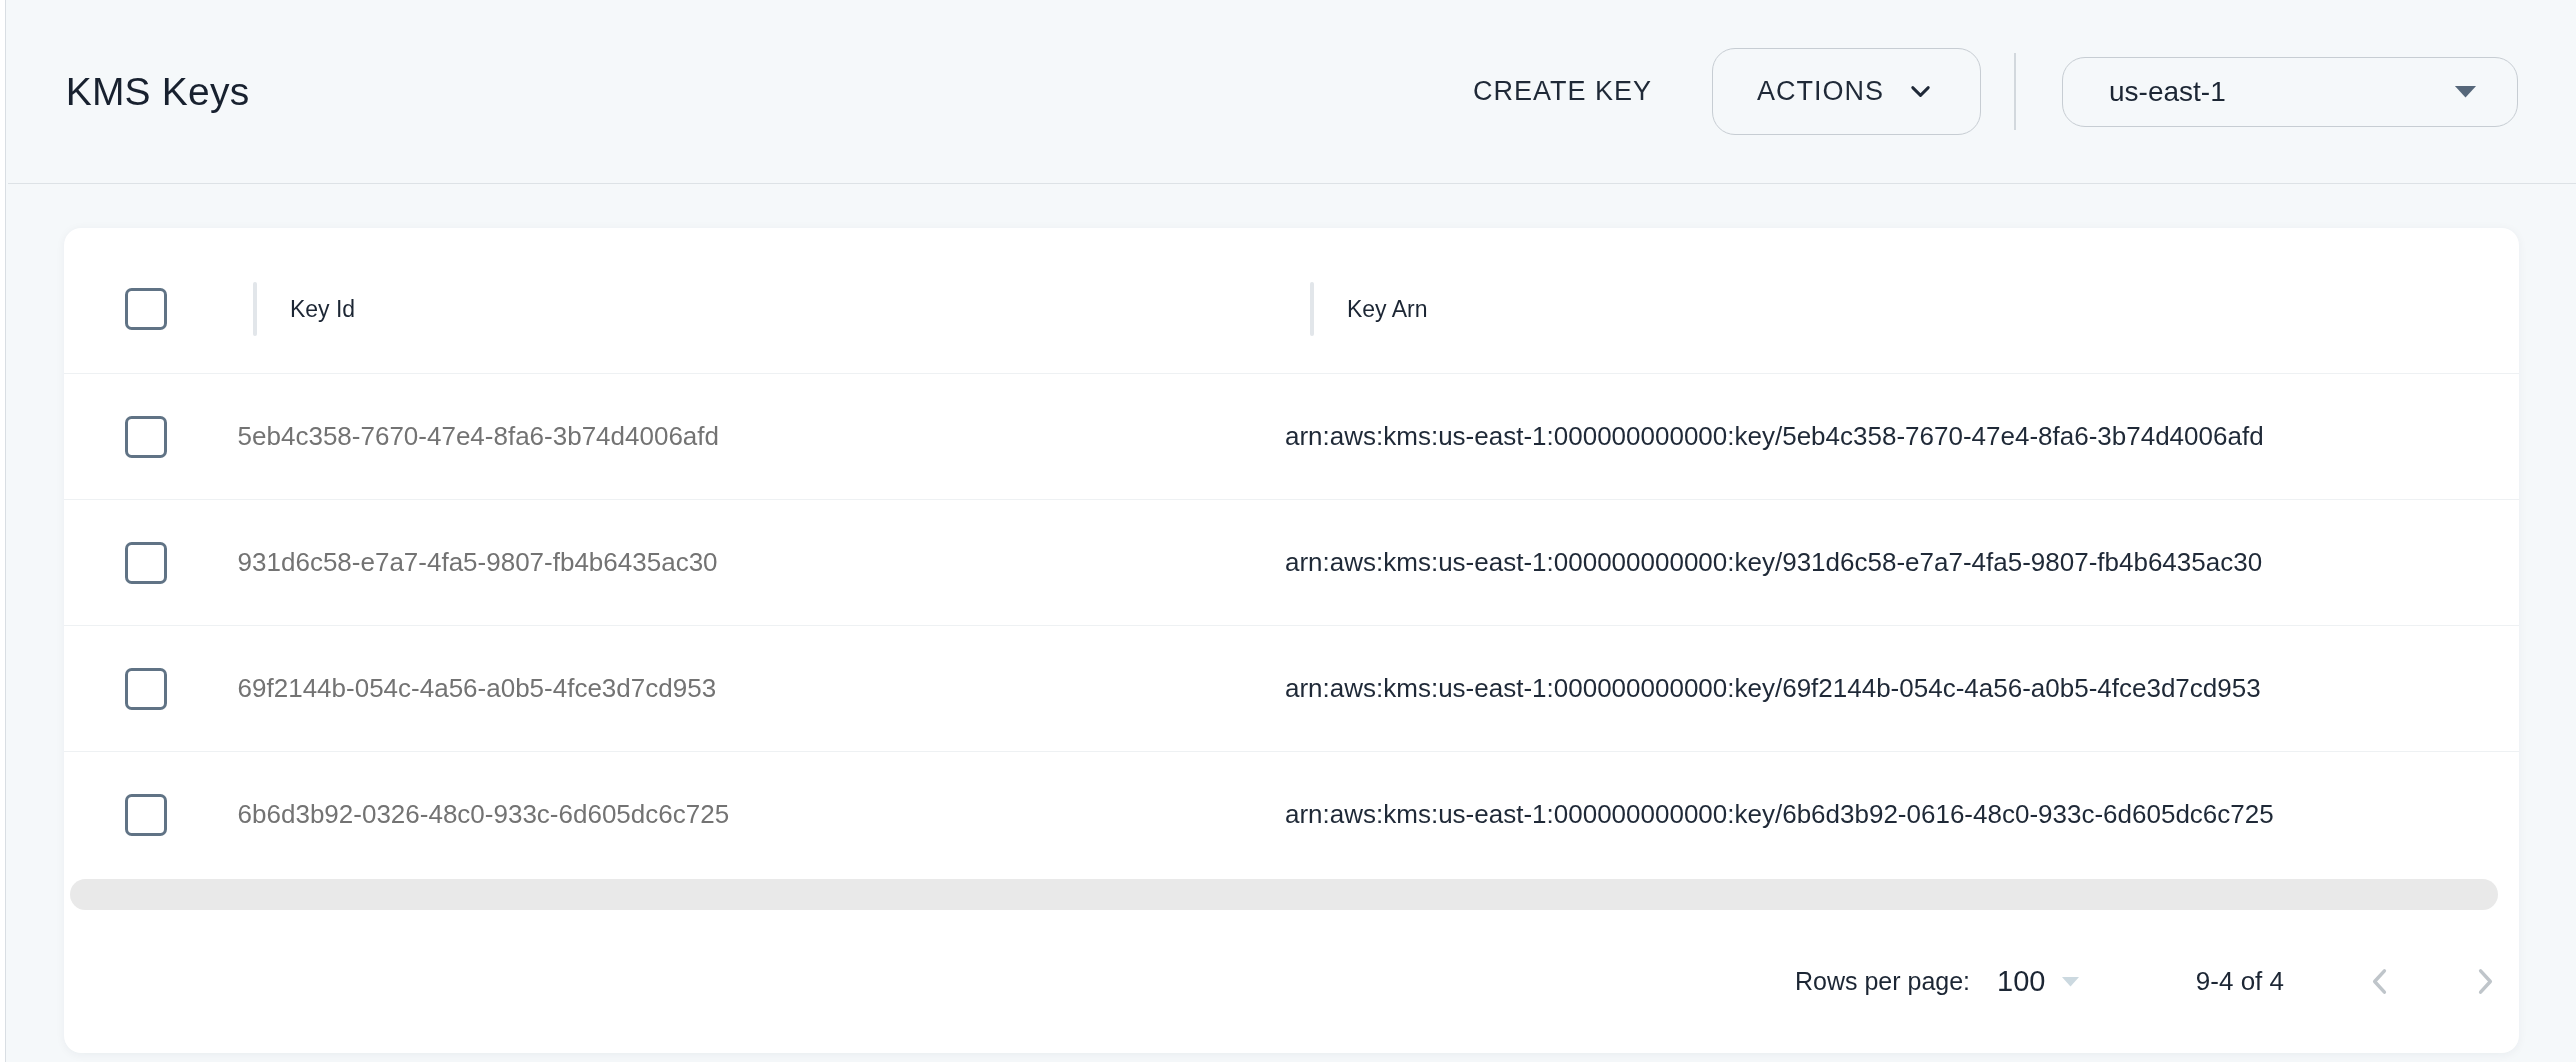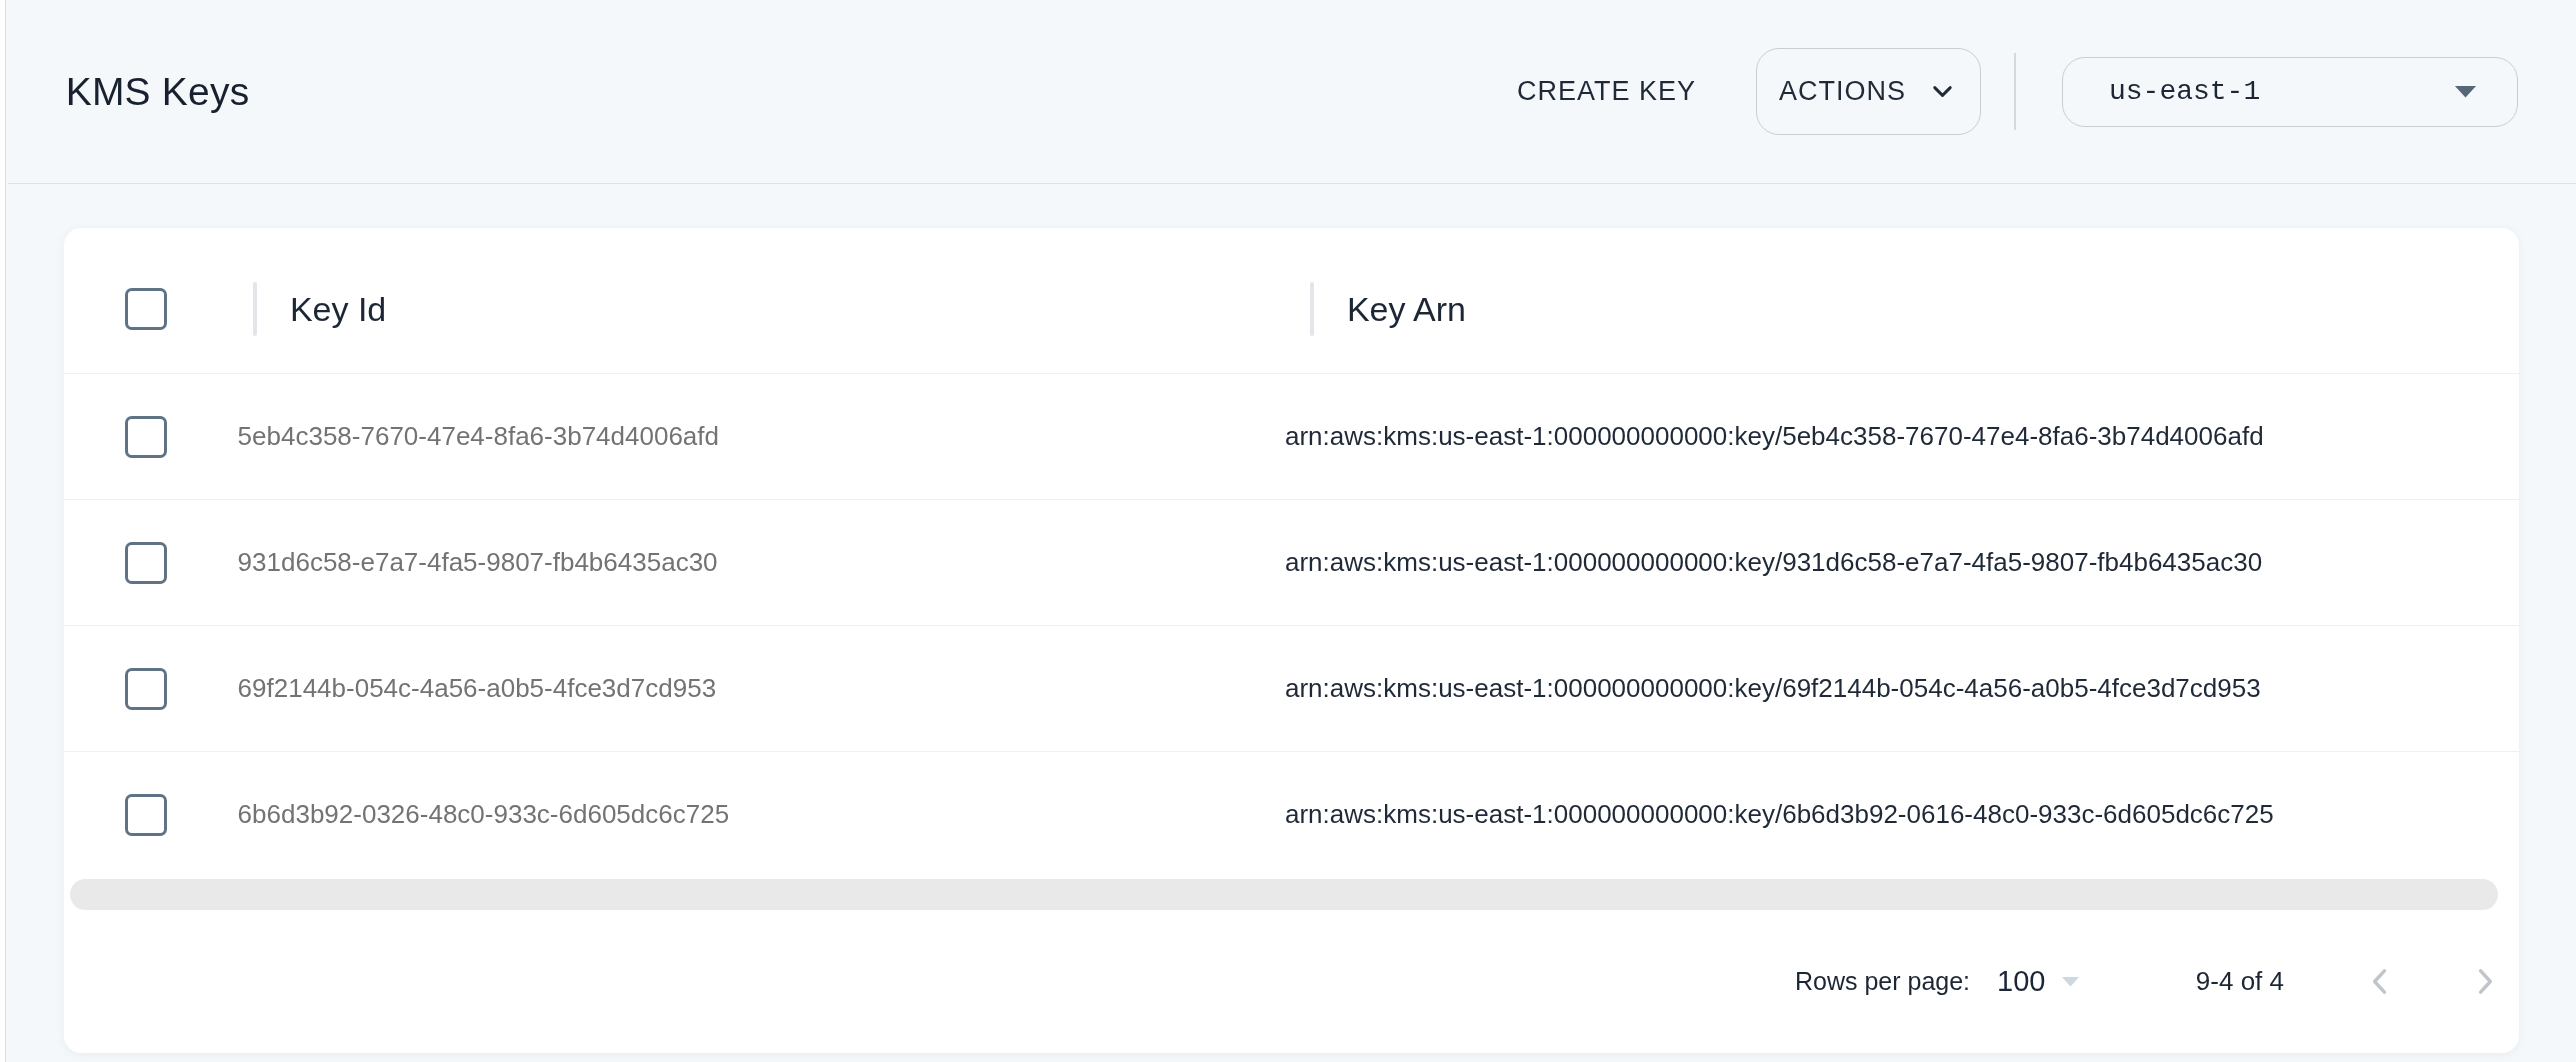--- a/index.html
+++ b/index.html
@@ -31,54 +31,54 @@
   .header-actions { display: flex; align-items: center; }
   .btn {
     display: inline-flex; align-items: center; justify-content: center;
     font-size: 27px; font-weight: 500; letter-spacing: 1px;
     color: #1f2937; cursor: pointer; user-select: none;
     text-transform: uppercase;
   }
   .btn-text { padding: 0 27px; height: 85px; border-radius: 13.5px; }
   .btn-outlined {
     margin-left: 33px;
-    height: 87px; padding: 0 22px;
+    height: 87px; padding: 0 44px;
     border: 1.9px solid #c7cdd3; border-radius: 23px;
     background: transparent; gap: 21px;
   }
   .header-divider {
     width: 1.9px; height: 77px; background: #d2d8dd; margin: 0 46px 0 33px;
   }
   .region-select {
     width: 456px; height: 70px;
     border: 1.9px solid #c7cdd3; border-radius: 23px;
     display: flex; align-items: center;
     padding: 0 39px 0 46px;
     font-size: 28px; color: #1c2634;
-    cursor: pointer; background: transparent; font-family: Liberation Mono, monospace;
+    cursor: pointer; background: transparent;
   }
   .region-select .region-value { flex: 1; }
 
   
   .card {
     position: absolute; left: 64px; top: 228px;
     width: 2455px; height: 825px;
     background: #ffffff; border-radius: 17.4px;
     box-shadow: 0 1.9px 9.6px rgba(25, 40, 60, 0.05);
     display: flex; flex-direction: column;
     overflow: hidden;
   }
   .thead, .trow {
     display: grid;
     grid-template-columns: 164px 1057px 1fr;
     align-items: center;
   }
   .thead { height: 145px; padding-top: 17.4px; }
   .th {
-    position: relative; font-size: 34px; font-weight: 500; color: #1c2634;
+    position: relative; font-size: 23px; font-weight: 500; color: #1c2634;
     padding-left: 25px; display: flex; align-items: center; height: 58px;
   }
   .col-sep {
     width: 3.9px; height: 54px; background: #e2e6ea; border-radius: 1.9px;
     margin-right: 33px; flex: none;
   }
   .trow { height: 126px; border-top: 1px solid #eef1f3; }
   .cell-check { display: flex; justify-content: center; }
   .checkbox {
     width: 42px; height: 42px; border: 3.9px solid #607385; border-radius: 6.7px;

